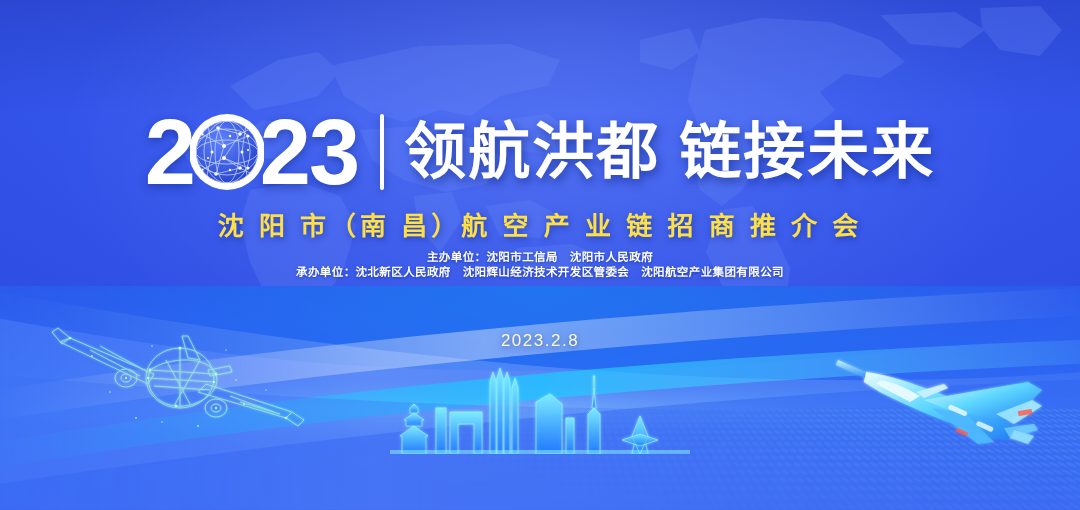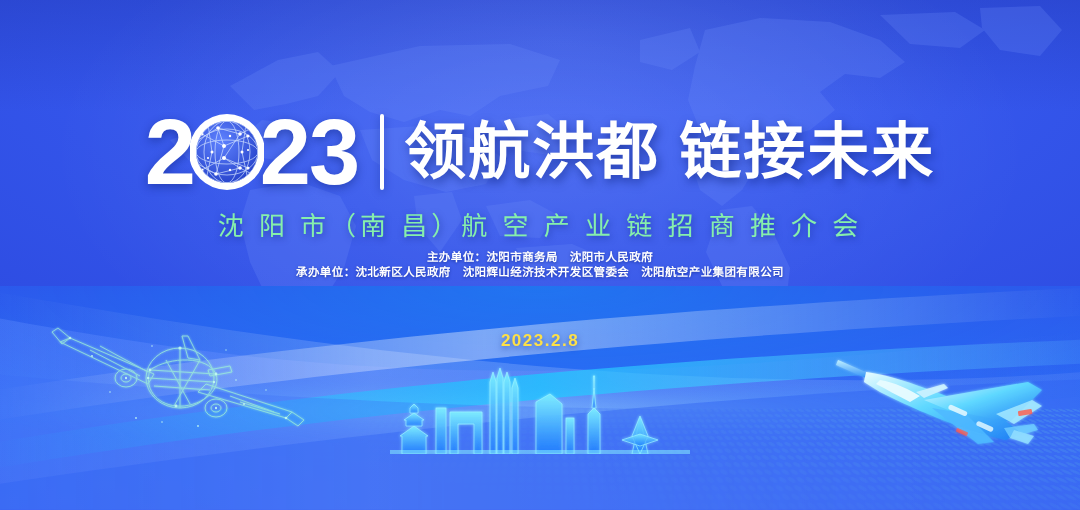--- a/index.html
+++ b/index.html
@@ -67,36 +67,36 @@
     box-shadow:0 2px 8px rgba(10,30,120,.4);
   }
   #maintitle{
     font-size:62px;font-weight:700;color:#ffffff;letter-spacing:2px;line-height:1;
     white-space:nowrap;
     text-shadow:2px 4px 10px rgba(10,30,120,.55);
   }
   
   #subtitle{
     position:absolute;left:0;right:0;top:205px;text-align:center;
-    font-size:26px;font-weight:400;color:#86efac;letter-spacing:4px;
+    font-size:26px;font-weight:700;color:#fde047;letter-spacing:4px;
     text-shadow:1px 2px 6px rgba(10,30,120,.5);
   }
   
   #orgs{
     position:absolute;left:0;right:0;top:250px;text-align:center;
   }
   .orgline{
     font-size:11.5px;font-weight:700;color:#fff;letter-spacing:.4px;line-height:15px;
     text-shadow:0 1px 3px rgba(10,30,120,.55);
     white-space:nowrap;
   }
   
   #date{
     position:absolute;left:0;right:0;top:331px;text-align:center;
-    font-size:17px;font-weight:700;color:#fde047;letter-spacing:1.5px;
+    font-size:17px;font-weight:400;color:#fef9c3;letter-spacing:1.5px;
     text-shadow:0 2px 6px rgba(10,30,120,.5);
   }
   
   #airliner{position:absolute;left:30px;top:322px;width:290px;height:120px;opacity:.95;}
   #jet{position:absolute;right:2px;top:348px;width:250px;height:110px;}
   #skyline{position:absolute;left:50%;transform:translateX(-50%);top:358px;width:300px;height:96px;}
   #airliner svg,#jet svg,#skyline svg{width:100%;height:100%;display:block;}
 </style>
 </head>
 <body>
@@ -374,19 +374,19 @@
       <span class="yr">2</span>
       <span class="yr">3</span>
     </div>
     <div id="divider"></div>
     <div id="maintitle">领航洪都 链接未来</div>
   </div>
 
   <div id="subtitle">沈 阳 市（南 昌）航 空 产 业 链 招 商 推 介 会</div>
 
   <div id="orgs">
-    <div class="orgline">主办单位：沈阳市商务局　沈阳市人民政府</div>
+    <div class="orgline">主办单位：沈阳市工信局　沈阳市人民政府</div>
     <div class="orgline">承办单位：沈北新区人民政府　沈阳辉山经济技术开发区管委会　沈阳航空产业集团有限公司</div>
   </div>
 
   <div id="date">2023.2.8</div>
 
 </div>
 
 </body></html>

